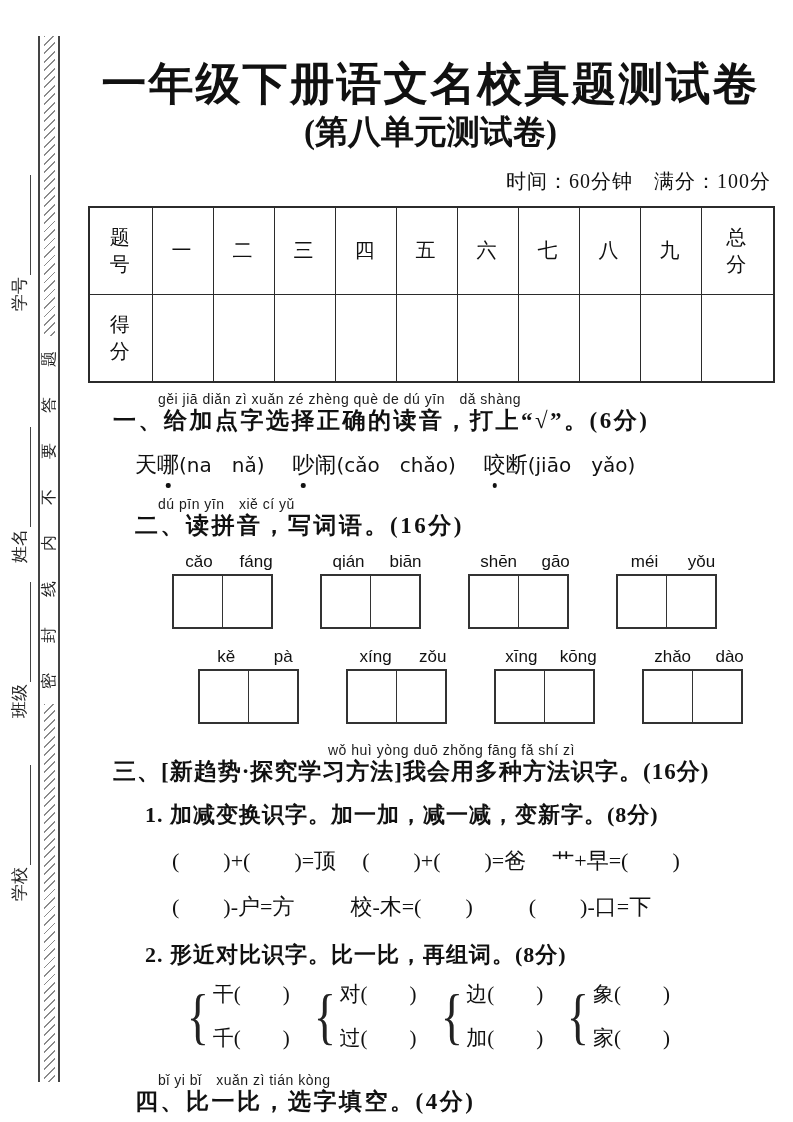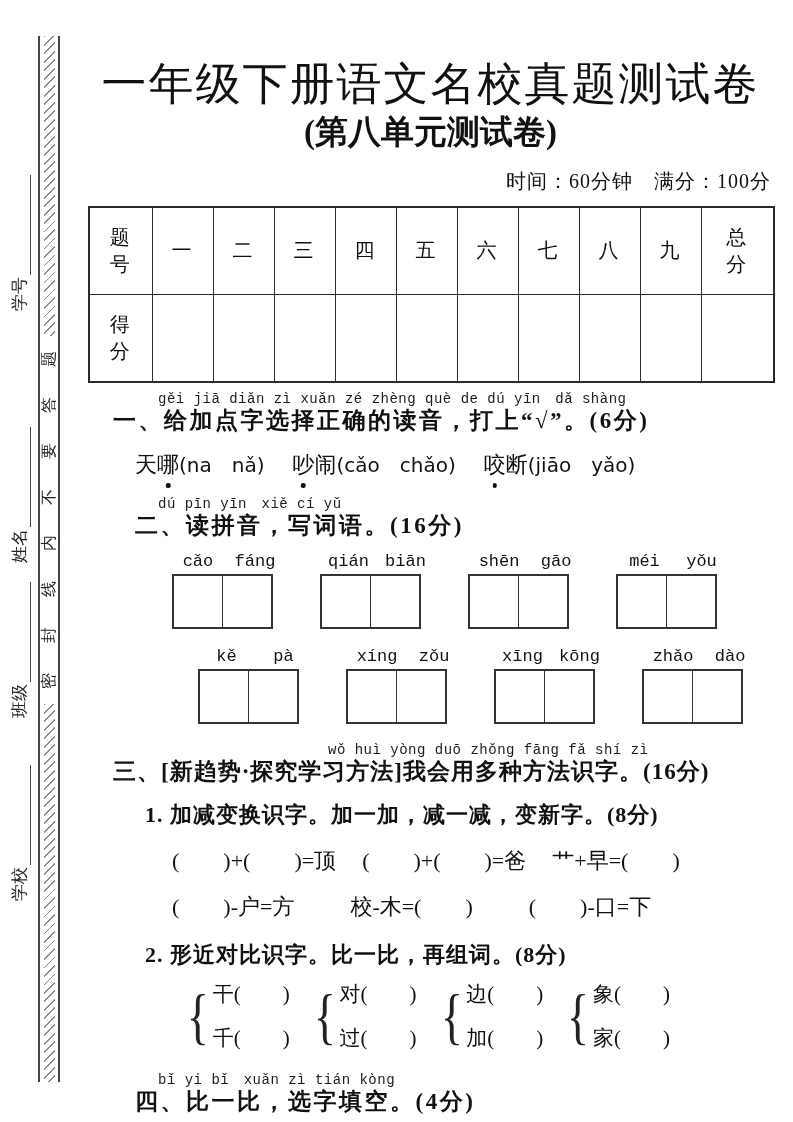--- a/index.html
+++ b/index.html
@@ -1,20 +1,20 @@
 <!DOCTYPE html>
 <html><head>
 <meta charset="utf-8">
 <style>
   html,body{margin:0;padding:0;}
   body{
     width:793px;height:1122px;background:#ffffff;position:relative;overflow:hidden;
     font-family:"Liberation Serif","DejaVu Serif",serif;color:#111;
   }
-  .sans{font-family:Liberation Mono, monospace;}
+  .sans{font-family:Liberation Sans, sans-serif;}
 
   
   .side-field{
     position:absolute;left:-55px;width:150px;height:22px;
     transform:rotate(-90deg);
     display:flex;align-items:flex-end;justify-content:center;
     font-size:17px;color:#222;white-space:nowrap;
   }
   .side-field .fblank{display:inline-block;width:100px;height:15px;border-bottom:1.5px solid #444;margin-left:2px;}
   .seal-band{
@@ -22,21 +22,21 @@
     border-left:2px solid #444;border-right:2px solid #444;
     display:flex;flex-direction:column;align-items:center;box-sizing:border-box;
   }
   .hatch{width:11px;background:repeating-linear-gradient(135deg,#8a8a8a 0 1.3px,transparent 1.3px 6px);}
   .hatch-top{height:300px;flex:0 0 auto;}
   .hatch-bottom{flex:1 1 auto;}
   .seal-char{font-size:16px;color:#222;line-height:16px;margin:15px 0;transform:rotate(-90deg);}
 
   
   .content{position:absolute;left:88px;top:56px;width:685px;}
-  .title{margin:0;text-align:center;font-size:45px;line-height:1.25;font-weight:normal;letter-spacing:2px;}
+  .title{margin:0;text-align:center;font-size:45px;line-height:1.25;font-weight:bold;letter-spacing:2px;}
   .subtitle{margin:0;text-align:center;font-size:33px;line-height:1.25;font-weight:bold;}
   .meta{margin-top:14px;text-align:right;font-size:20px;letter-spacing:1px;padding-right:2px;}
 
   table.score{border-collapse:collapse;margin-top:11px;width:685px;table-layout:fixed;}
   table.score th,table.score td{border:1.6px solid #2b2b2b;height:33px;padding:16px;
     font-size:20px;font-weight:normal;text-align:center;letter-spacing:2px;}
   table.score{border:2.5px solid #2b2b2b;}
 
   .pinyin{font-size:14px;line-height:16px;color:#1c1c1c;letter-spacing:0.5px;white-space:nowrap;}
   .heading{font-size:23px;font-weight:bold;line-height:28px;letter-spacing:2.5px;margin-left:47px;white-space:nowrap;}

